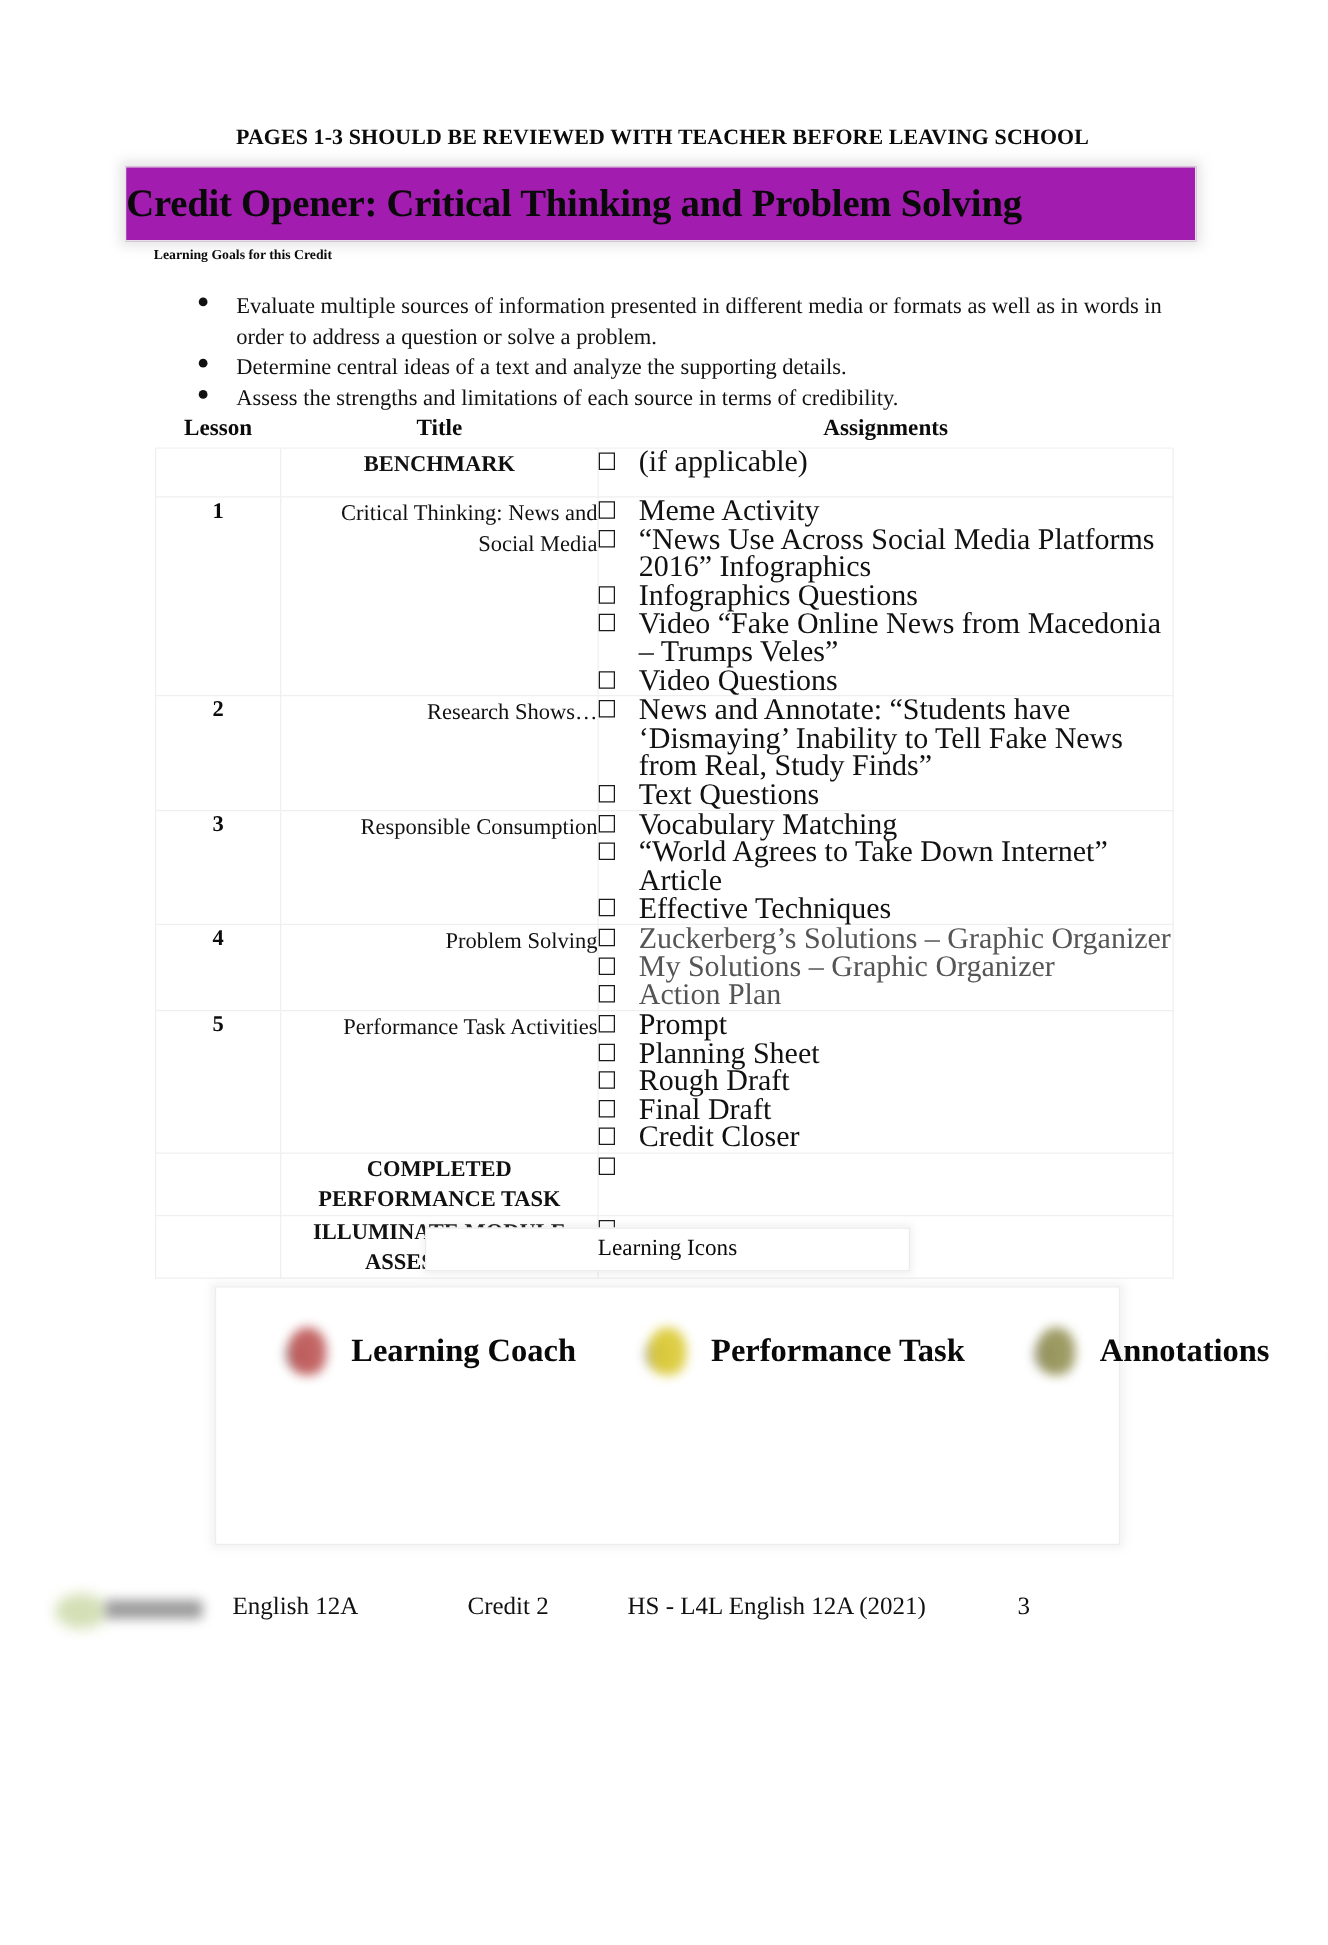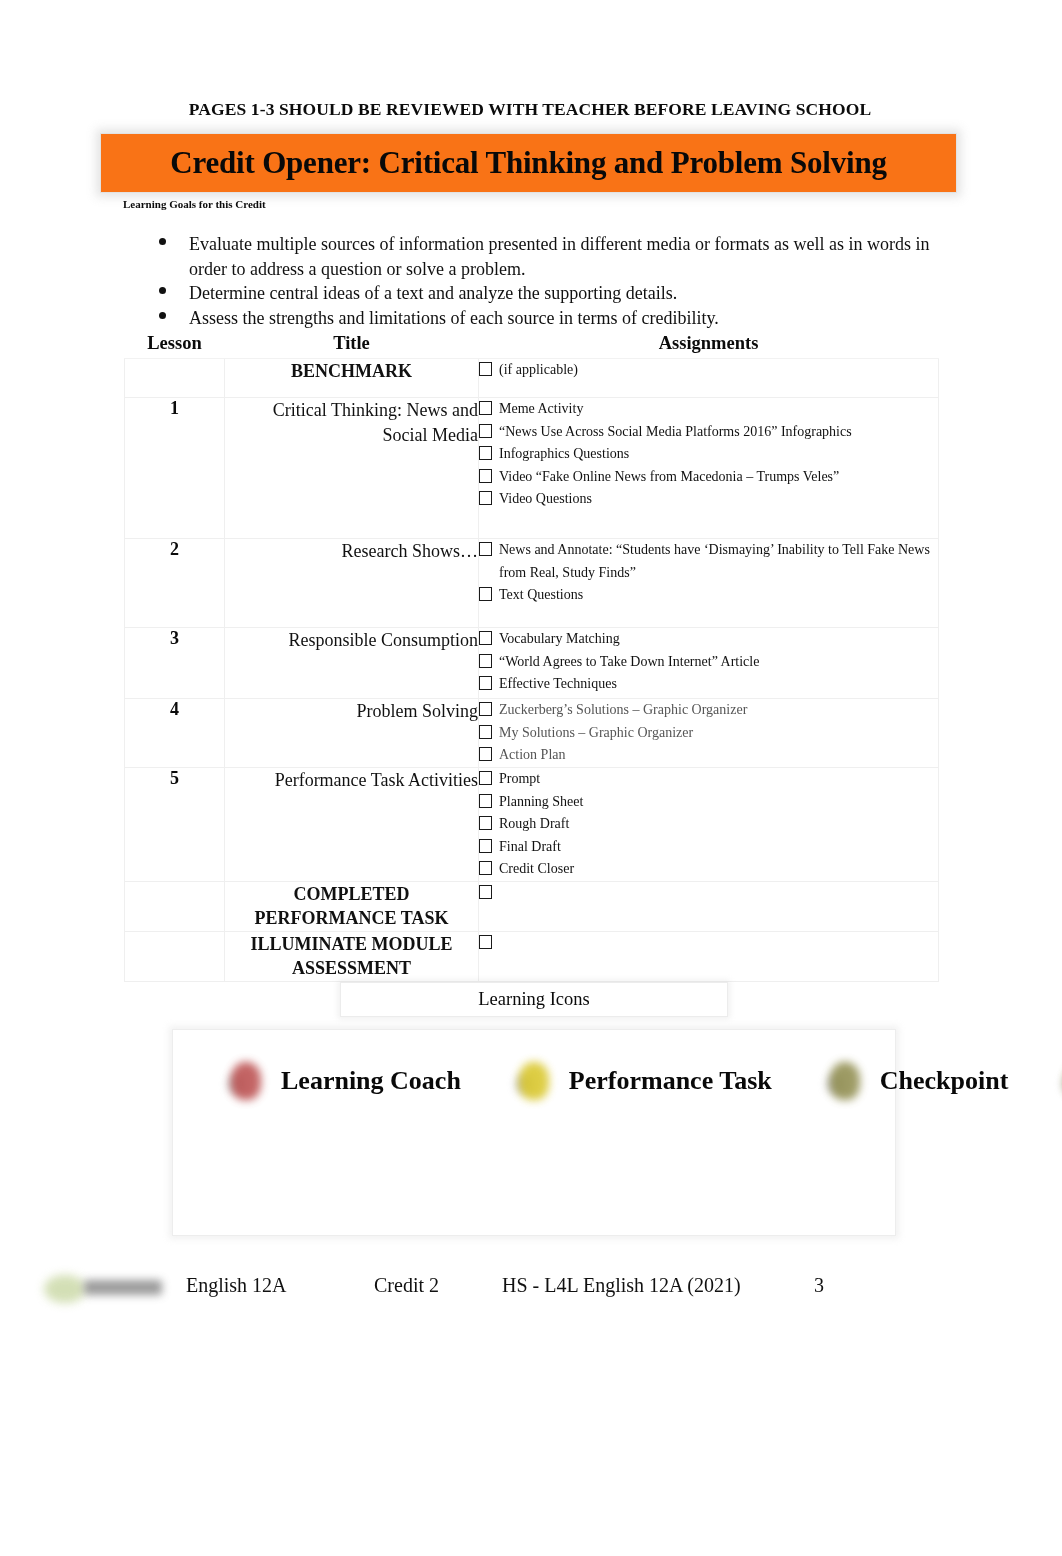--- a/index.html
+++ b/index.html
@@ -37,26 +37,26 @@
     color: #0b0b0b;
   }
 
   
   .title-box {
     position: absolute;
     left: 100px;
     top: 133px;
     width: 855px;
     height: 58px;
-    background: #f97316;
+    background: #a21caf;
     border: 1px solid #e2e2e2;
     box-shadow: 0 0 9px 4px rgba(170,170,170,.30);
     display: flex;
     align-items: center;
-    justify-content: center;
+    justify-content: flex-start;
   }
   .title-text {
     font-size: 31px;
     font-weight: bold;
     letter-spacing: -.2px;
     color: #090909;
     white-space: nowrap;
   }
 
   
@@ -148,22 +148,22 @@
     padding: 7px 6px 7px 22px;
   }
 
   .chk-list {
     margin: 0;
     padding: 0;
     list-style: none;
   }
   .chk-list li {
     position: relative;
-    padding-left: 20px;
-    font-size: 14px;
+    padding-left: 32px;
+    font-size: 24px;
     line-height: 22.6px;
     color: #111;
     margin-bottom: 0px;
   }
   .chk-list li .box {
     position: absolute;
     left: 0;
     top: 3px;
     width: 13px;
     height: 14px;
@@ -438,21 +438,21 @@
             <div class="blob2"></div>
             <div class="blob" style="background: rgb(216, 197, 36);"></div>
           </div>
           <div class="lbl">Performance Task</div>
         </div>
         <div class="li-cell">
           <div class="ico">
             <div class="blob2"></div>
             <div class="blob" style="background: rgb(141, 138, 74);"></div>
           </div>
-          <div class="lbl">Checkpoint</div>
+          <div class="lbl">Annotations</div>
         </div>
         <div class="li-cell">
           <div class="ico">
             <div class="blob2"></div>
             <div class="blob" style="background: rgb(154, 143, 60);"></div>
           </div>
           <div class="lbl">Annotations</div>
         </div>
       </div>
   </div>

